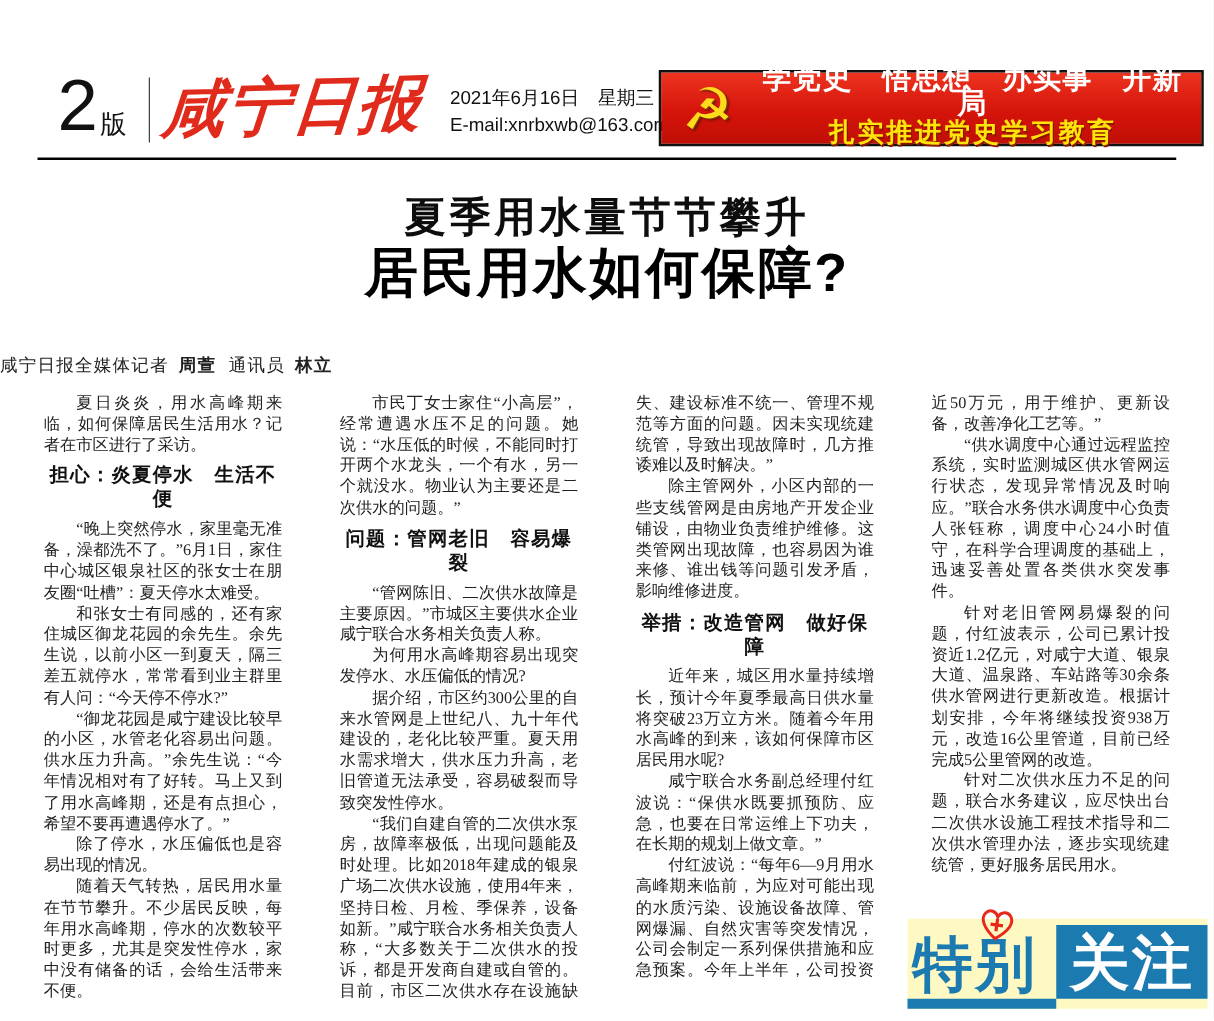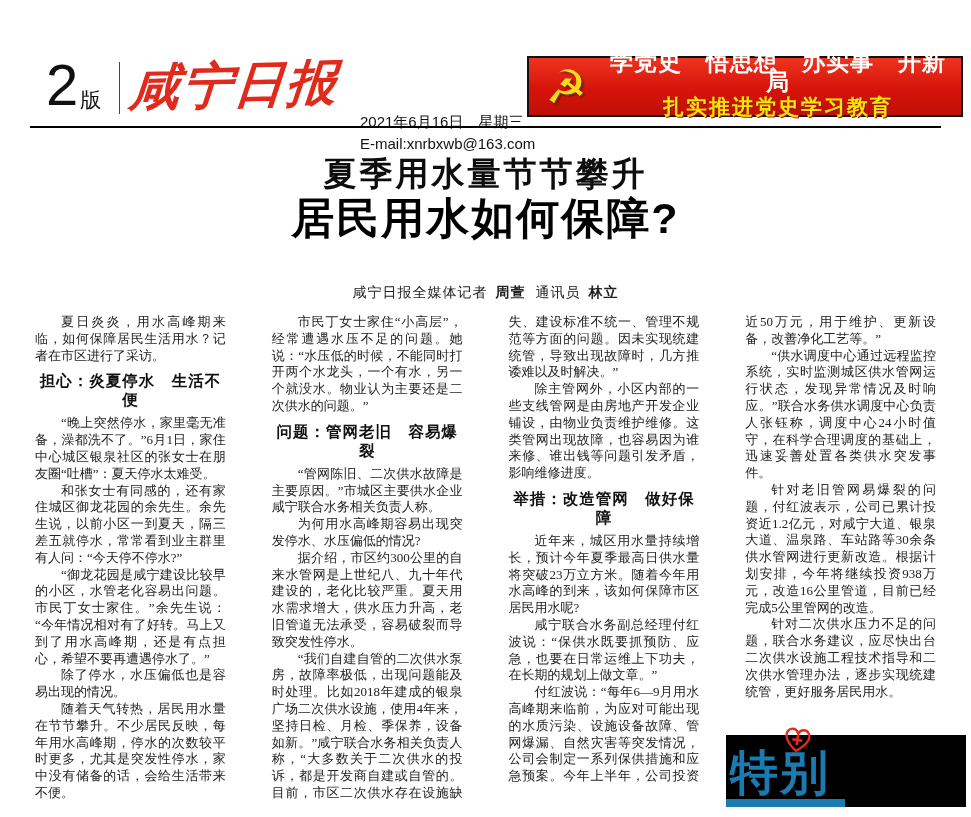--- a/index.html
+++ b/index.html
@@ -12,21 +12,21 @@
   .pageno{position:absolute; left:46px; top:58px; display:flex; align-items:flex-end;}
   .pageno .num{font-size:58px; line-height:54px; font-weight:400; color:#111;}
   .pageno .lab{font-size:21px; line-height:24px; margin-left:2px; color:#111;}
   .head-divider{position:absolute; left:119px; top:62px; width:1px; height:52px; background:#444;}
   .masthead{
     position:absolute; left:130px; top:52px; width:225px; height:70px;
     font-family:"DejaVu Serif", serif; font-style:italic; font-weight:bold;
     font-size:50px; line-height:66px; color:#e02a1b; letter-spacing:2px;
     transform:skewX(-6deg) rotate(-1.5deg); white-space:nowrap;
   }
-  .dateblock{position:absolute; left:360px; top:68px; font-size:15px; line-height:22px; color:#111;margin-top:43px;}
+  .dateblock{position:absolute; left:360px; top:68px; font-size:15px; line-height:22px; color:#111;}
   .party-banner{
     position:absolute; left:527px; top:56px; width:436px; height:61px;
     background:linear-gradient(180deg,#ee3420 0%, #d5140a 55%, #c10f06 100%);
     border:2px solid #101010; box-sizing:border-box;
     display:flex; align-items:center;
   }
   .emblem{
     width:74px; text-align:center; font-size:46px; line-height:46px;
     color:#ffd91c; font-family:"DejaVu Sans", sans-serif;
     text-shadow:1px 1px 0 #7a3c00, 2px 2px 2px rgba(0,0,0,.45);
@@ -40,21 +40,21 @@
   .kicker{
     position:absolute; left:0; top:152px; width:100%; text-align:center;
     font-size:33px; font-weight:600; letter-spacing:3px; color:#0d0d0d;
   }
   .main-headline{
     position:absolute; left:0; top:190px; width:100%; text-align:center;
     font-size:43px; font-weight:900; letter-spacing:2px; color:#000;
     font-family:"Liberation Sans", sans-serif;
   }
   .byline{
-    position:absolute; left:0; top:284px; width:100%; text-align:center;
+    position:absolute; left:0; top:284px; width:100%; text-align:left;
     font-size:14px; color:#222; letter-spacing:1px;
   }
   .byline .name{font-weight:bold; margin:0 10px 0 8px;}
   .byline .name:last-child{margin-right:0;}
   
   .columns{
     position:absolute; left:35px; top:314px; width:901px; height:500px;
     column-count:4; column-gap:46px; column-fill:auto; overflow:hidden;
   }
   .columns p.graf{
@@ -62,21 +62,21 @@
     text-indent:2em; color:#222;
     font-family:"Liberation Serif","DejaVu Serif",serif;
   }
   .columns h3.subhead{
     margin:7px 0 6px 0; font-size:15.5px; line-height:19px; text-align:center;
     font-weight:bold; color:#111; text-indent:0; letter-spacing:1px;
     font-family:"Liberation Sans",sans-serif;
     break-inside:avoid;
   }
   
-  .special{position:absolute; left:726px; top:735px; width:240px; height:72px; background:#000000;}
+  .special{position:absolute; left:726px; top:735px; width:240px; height:72px; background:#fef9c3;}
   .special-left{
     position:absolute; left:4px; bottom:9px; font-size:48px; line-height:50px;
     font-weight:900; color:#1b7ab0; letter-spacing:2px;
   }
   .special-bar{position:absolute; left:0; bottom:0; width:119px; height:8px; background:#1b7ab0;}
   .special-right{
     position:absolute; left:119px; top:5px; width:121px; height:59px; background:#1b7ab0;
     color:#ffffff; font-size:48px; font-weight:900; letter-spacing:2px;
     display:flex; align-items:center; justify-content:center;
   }
@@ -112,21 +112,21 @@
   <div class="main-headline">居民用水如何保障?</div>
   <div class="byline">
     <span>咸宁日报全媒体记者</span><span class="name">周萱</span><span>通讯员</span><span class="name">林立</span>
   </div>
 
   <div class="columns">
       <p class="graf">夏日炎炎，用水高峰期来临，如何保障居民生活用水？记者在市区进行了采访。</p>
       <h3 class="subhead">担心：炎夏停水　生活不便</h3>
       <p class="graf">“晚上突然停水，家里毫无准备，澡都洗不了。”6月1日，家住中心城区银泉社区的张女士在朋友圈“吐槽”：夏天停水太难受。</p>
       <p class="graf">和张女士有同感的，还有家住城区御龙花园的余先生。余先生说，以前小区一到夏天，隔三差五就停水，常常看到业主群里有人问：“今天停不停水?”</p>
-      <p class="graf">“御龙花园是咸宁建设比较早的小区，水管老化容易出问题。市民丁女士家住。”余先生说：“今年情况相对有了好转。马上又到了用水高峰期，还是有点担心，希望不要再遭遇停水了。”</p>
+      <p class="graf">“御龙花园是咸宁建设比较早的小区，水管老化容易出问题。供水压力升高。”余先生说：“今年情况相对有了好转。马上又到了用水高峰期，还是有点担心，希望不要再遭遇停水了。”</p>
       <p class="graf">除了停水，水压偏低也是容易出现的情况。</p>
       <p class="graf">随着天气转热，居民用水量在节节攀升。不少居民反映，每年用水高峰期，停水的次数较平时更多，尤其是突发性停水，家中没有储备的话，会给生活带来不便。</p>
       <p class="graf">市民丁女士家住“小高层”，经常遭遇水压不足的问题。她说：“水压低的时候，不能同时打开两个水龙头，一个有水，另一个就没水。物业认为主要还是二次供水的问题。”</p>
       <h3 class="subhead">问题：管网老旧　容易爆裂</h3>
       <p class="graf">“管网陈旧、二次供水故障是主要原因。”市城区主要供水企业咸宁联合水务相关负责人称。</p>
       <p class="graf">为何用水高峰期容易出现突发停水、水压偏低的情况?</p>
       <p class="graf">据介绍，市区约300公里的自来水管网是上世纪八、九十年代建设的，老化比较严重。夏天用水需求增大，供水压力升高，老旧管道无法承受，容易破裂而导致突发性停水。</p>
       <p class="graf">“我们自建自管的二次供水泵房，故障率极低，出现问题能及时处理。比如2018年建成的银泉广场二次供水设施，使用4年来，坚持日检、月检、季保养，设备如新。”咸宁联合水务相关负责人称，“大多数关于二次供水的投诉，都是开发商自建或自管的。目前，市区二次供水存在设施缺失、建设标准不统一、管理不规范等方面的问题。因未实现统建统管，导致出现故障时，几方推诿难以及时解决。”</p>
       <p class="graf">除主管网外，小区内部的一些支线管网是由房地产开发企业铺设，由物业负责维护维修。这类管网出现故障，也容易因为谁来修、谁出钱等问题引发矛盾，影响维修进度。</p>
       <h3 class="subhead">举措：改造管网　做好保障</h3>
@@ -140,15 +140,16 @@
 
   <div class="special">
     <span class="special-left">特别</span>
     <span class="heart-icon">
       <svg width="30" height="27" viewBox="0 0 30 27">
         <path d="M15 24 C 4 16, 1.5 9, 5 4.5 C 8 1, 13 2, 15 6.5 C 17 2, 22 1, 25 4.5 C 28.5 9, 26 16, 15 24 Z" fill="none" stroke="#e8281a" stroke-width="2.4"></path>
         <path d="M15 8 L15 18 M10 13 L20 13" stroke="#e8281a" stroke-width="2.6"></path>
       </svg>
     </span>
     <span class="special-bar"></span>
+    <span class="special-right">关注</span>
   </div>
 
 </div>
 
 </body></html>

